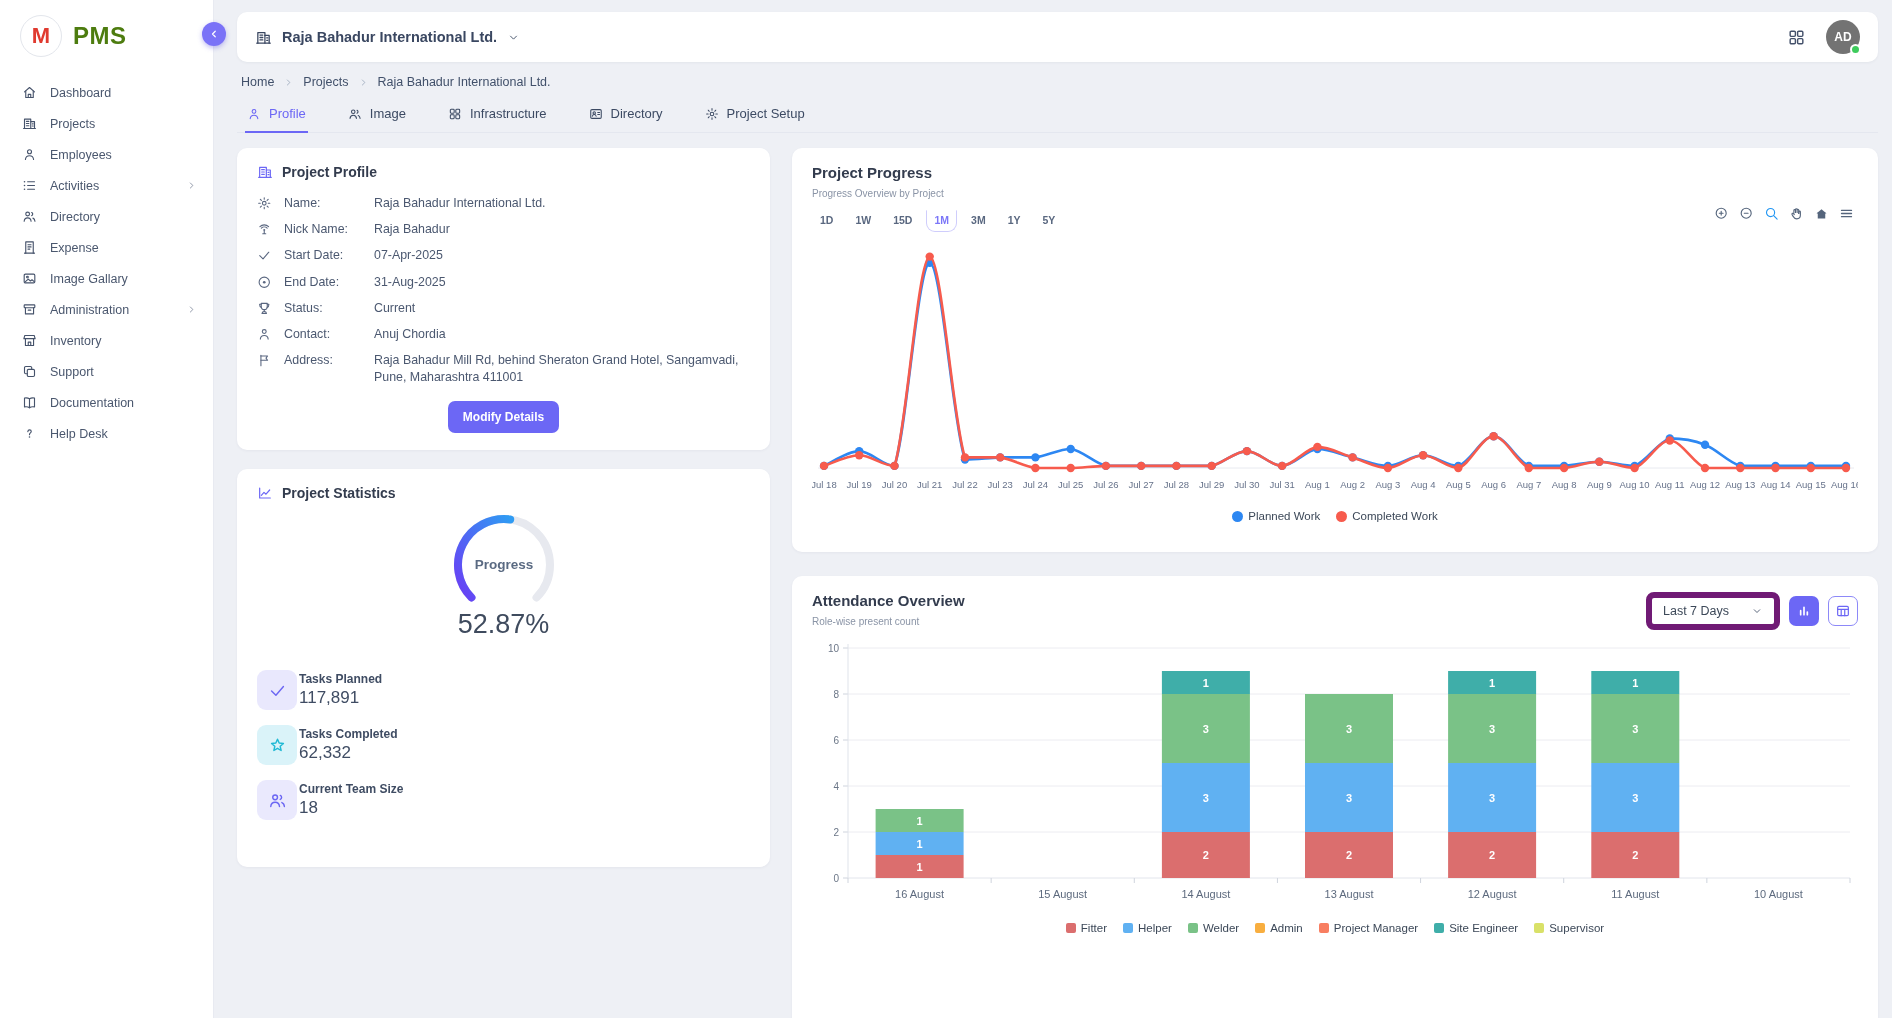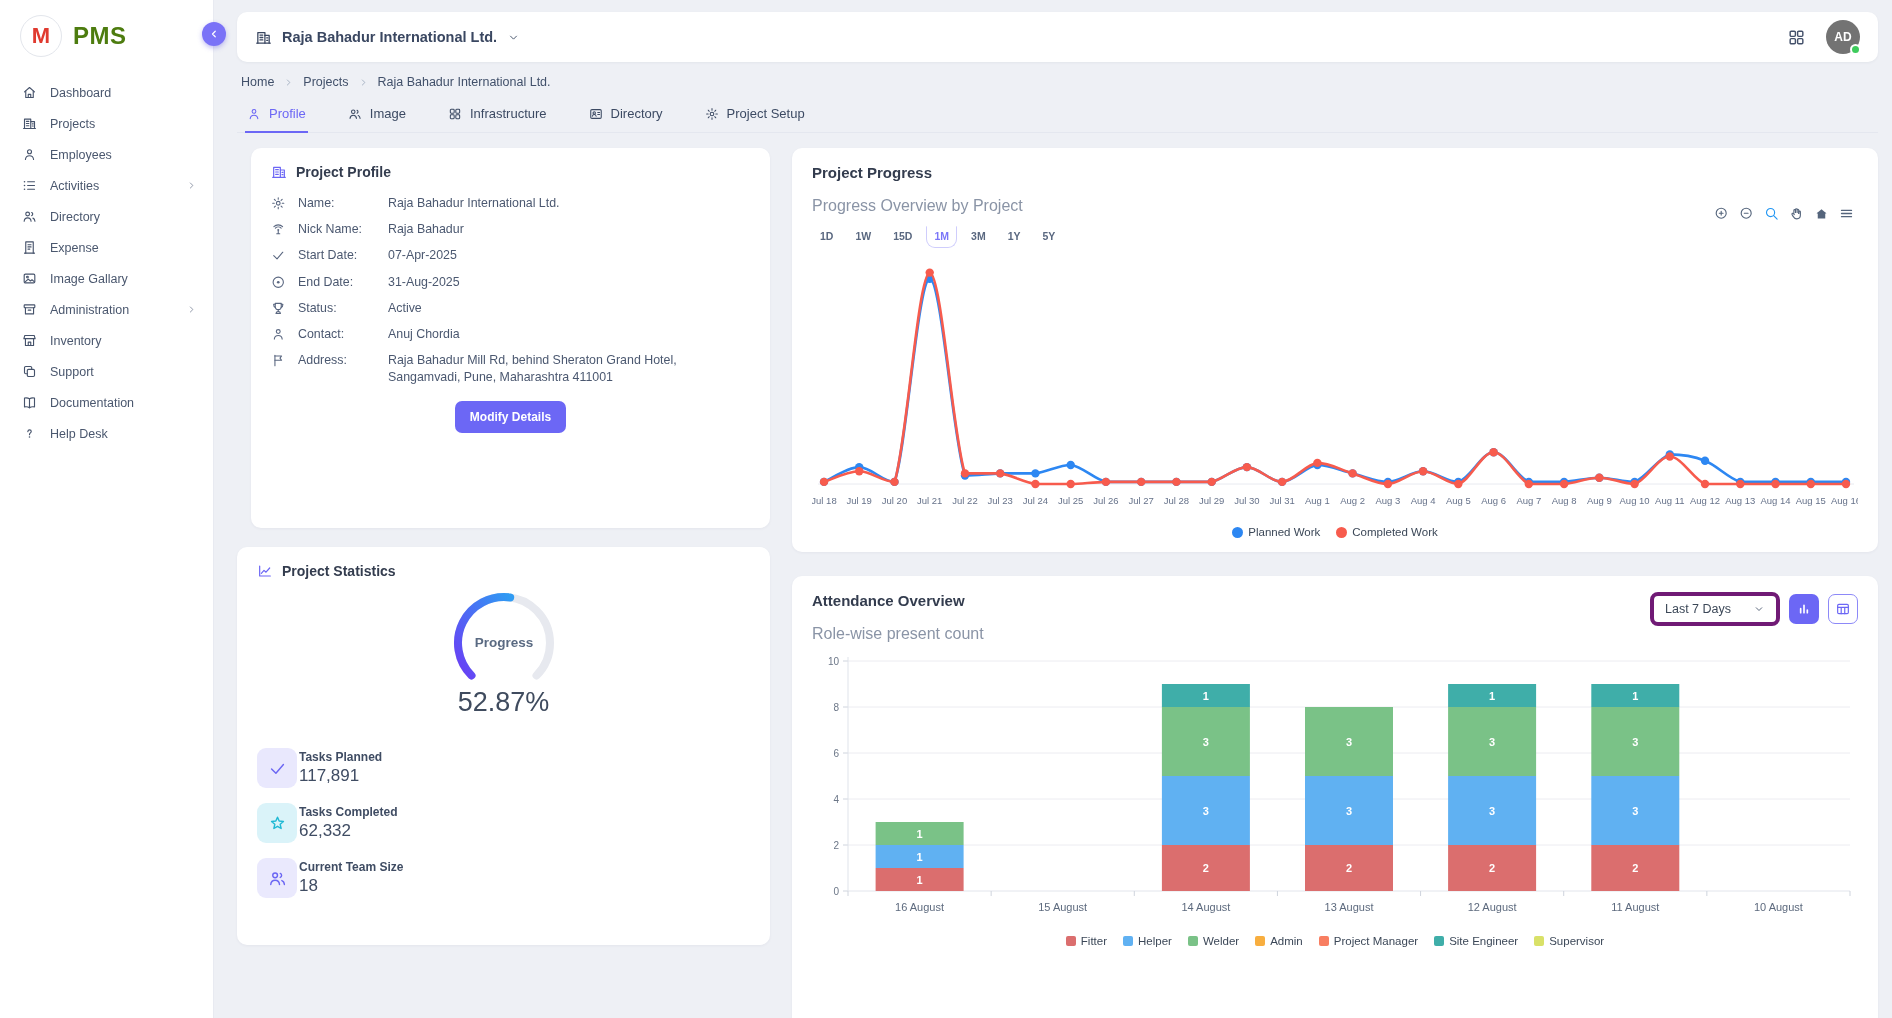--- a/index.html
+++ b/index.html
@@ -45,57 +45,57 @@
   .tab.active { color:#6c67f5; border-bottom-color:#6c67f5; }
 
   .content { margin-top:15px; display:grid; grid-template-columns:533px 1fr; column-gap:22px; align-items:start; }
   .col { display:flex; flex-direction:column; }
   .col-left { gap:19px; } .col-right { gap:24px; }
   .card { background:#fff; border-radius:10px; box-shadow:0 1px 3px rgba(30,41,70,.05); }
   .card-head { display:flex; align-items:center; gap:9px; font-size:14px; font-weight:700; color:#333c4e; }
   .card-head .ic { width:16px; height:16px; color:#6c67f5; }
 
   
-  .card-profile { padding:16px 20px; height:380px;margin-left:14px; }
+  .card-profile { padding:16px 20px; height:302px; }
   .fields { margin-top:15px; display:flex; flex-direction:column; gap:9.5px; }
   .field { display:grid; grid-template-columns:15px 78px 1fr; column-gap:12px; font-size:12.4px; color:#4b5870; line-height:1.35; align-items:start; }
   .field .ic { width:14.5px; height:14.5px; color:#5a6780; margin-top:1px; }
   .modify-btn { display:block; margin:15px auto 0; background:#6c67f5; color:#fff; border:none; border-radius:7px; font-size:12px; font-weight:700; padding:9px 15px; cursor:pointer; font-family:inherit; }
 
   
   .card-stats { padding:16px 20px; height:398px; }
   .gauge-wrap { text-align:center; margin-top:8px; }
   .gauge-value { font-size:27px; color:#3f4b5e; margin-top:-8px; }
   .stat-rows { margin-top:30px; display:flex; flex-direction:column; gap:15px; }
   .stat-row { display:flex; align-items:center; gap:2px; }
   .stat-iconbox { width:40px; height:40px; border-radius:9px; display:flex; align-items:center; justify-content:center; }
   .stat-iconbox .ic { width:19px; height:19px; }
   .stat-label { font-size:12px; font-weight:700; color:#3f4c63; }
   .stat-value { font-size:17px; color:#3f4c63; margin-top:2px; }
 
   
   .card-progress { padding:16px 20px 10px; height:404px; position:relative; }
   .chart-title { font-size:15px; font-weight:600; color:#333c4e; }
-  .chart-sub { font-size:16px; color:#8a94a6; margin-top:16px; }
+  .chart-sub { font-size:10px; color:#8a94a6; margin-top:7px; }
   .ranges { display:flex; gap:6px; margin-top:11px; }
   .range-btn { font-size:10.5px; font-weight:700; color:#5a6880; background:none; padding:3px 7px 5px; border:1px solid transparent; border-radius:0 0 9px 9px; cursor:pointer; font-family:inherit; }
   .range-btn.active { color:#7b76f8; border-color:#cfcdfc; border-top-color:transparent; }
   .chart-toolbar { position:absolute; right:24px; top:58px; display:flex; gap:10px; }
   .chart-toolbar .tool { width:15px; height:15px; color:#55657c; cursor:pointer; display:inline-flex; }
   .chart-toolbar .tool.active { color:#2196f3; }
   .legend { display:flex; justify-content:center; align-items:center; gap:16px; margin-top:2px; font-size:11.5px; color:#3c4858; }
   .legend .leg { display:flex; align-items:center; gap:5px; cursor:pointer; }
   .legend .swatch-round { width:11px; height:11px; border-radius:50%; }
   .legend .swatch-square { width:10px; height:10px; border-radius:2px; }
 
   
   .card-attendance { padding:16px 20px 4px; height:526px; }
   .att-head { display:flex; align-items:flex-start; }
   .att-controls { margin-left:auto; display:flex; align-items:center; gap:9px; }
-  .select-box { display:flex; align-items:center; gap:22px; border:4px solid #701a75; border-radius:8px; padding:6px 11px; font-size:12.5px; color:#3c4858; cursor:pointer; background:#fff; }
+  .select-box { display:flex; align-items:center; gap:22px; border:6px solid #701a75; border-radius:8px; padding:6px 11px; font-size:12.5px; color:#3c4858; cursor:pointer; background:#fff; }
   .select-box .chev { width:12px; height:12px; color:#4a576e; }
   .view-btn { width:30px; height:30px; border-radius:7px; display:flex; align-items:center; justify-content:center; cursor:pointer; border:1px solid transparent; }
   .view-btn .ic { width:16px; height:16px; }
   .view-btn.active { background:#6c67f5; color:#fff; }
   .view-btn.inactive { background:#fff; border-color:#8d89f8; color:#6c67f5; }
 
   .footer { padding:11px 208px 8px 0; text-align:right; font-size:11.5px; color:#6b7689; }
 
   svg text { font-family:"Liberation Sans", sans-serif; }
 </style>
@@ -411,21 +411,21 @@
             <div class="field">
               <span class="ic">
                 <svg viewBox="0 0 24 24" fill="none" stroke="currentColor" stroke-width="1.8" stroke-linecap="round" stroke-linejoin="round">
                   <path d="M7 4h10v5.2c0 3.1-2.1 5.1-5 5.1s-5-2-5-5.1z"></path>
                   <path d="M7 5.5H4.3c0 3 1 4.6 2.9 5M17 5.5h2.7c0 3-1 4.6-2.9 5"></path>
                   <path d="M12 14.3v3"></path>
                   <path d="M8.3 20.5c.3-2 1.6-3.2 3.7-3.2s3.4 1.2 3.7 3.2z"></path>
                 </svg>
               </span>
               <span>Status:</span>
-              <span>Active</span>
+              <span>Current</span>
             </div>
             <div class="field">
               <span class="ic">
                 <svg viewBox="0 0 24 24" fill="none" stroke="currentColor" stroke-width="1.8" stroke-linecap="round" stroke-linejoin="round">
                   <circle cx="12" cy="7.5" r="3.2"></circle>
                   <path d="M5.5 20c.4-4.2 3-6 6.5-6s6.1 1.8 6.5 6"></path>
                 </svg>
               </span>
               <span>Contact:</span>
               <span>Anuj Chordia</span>

